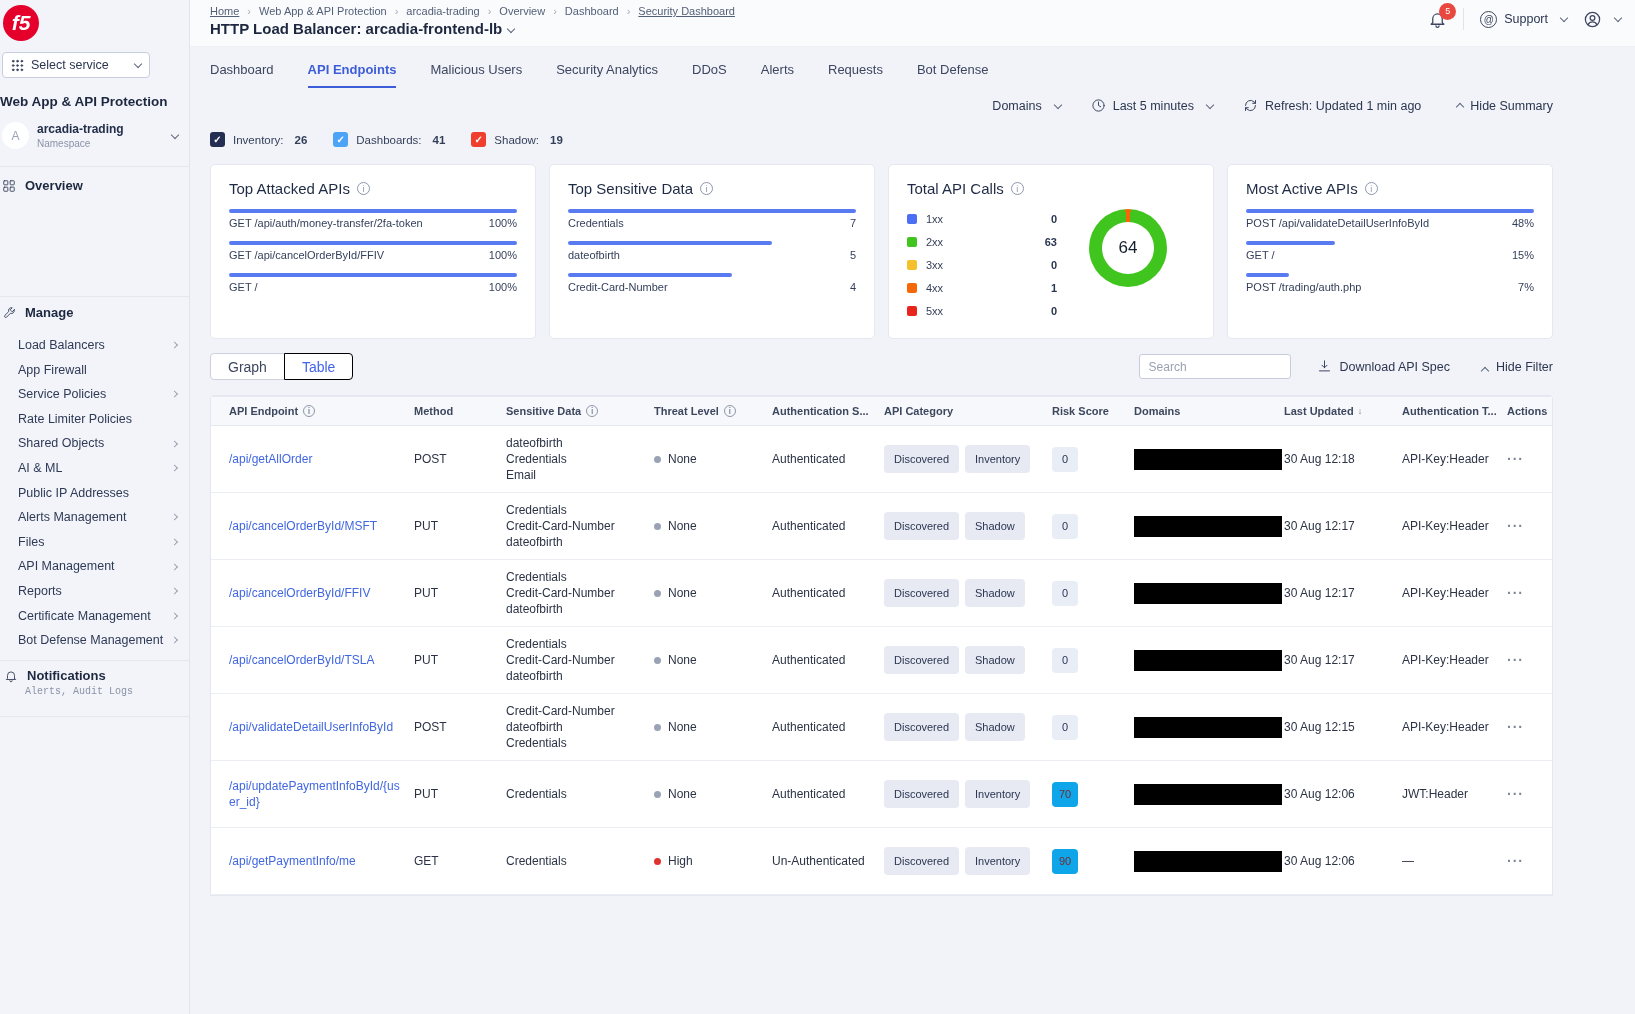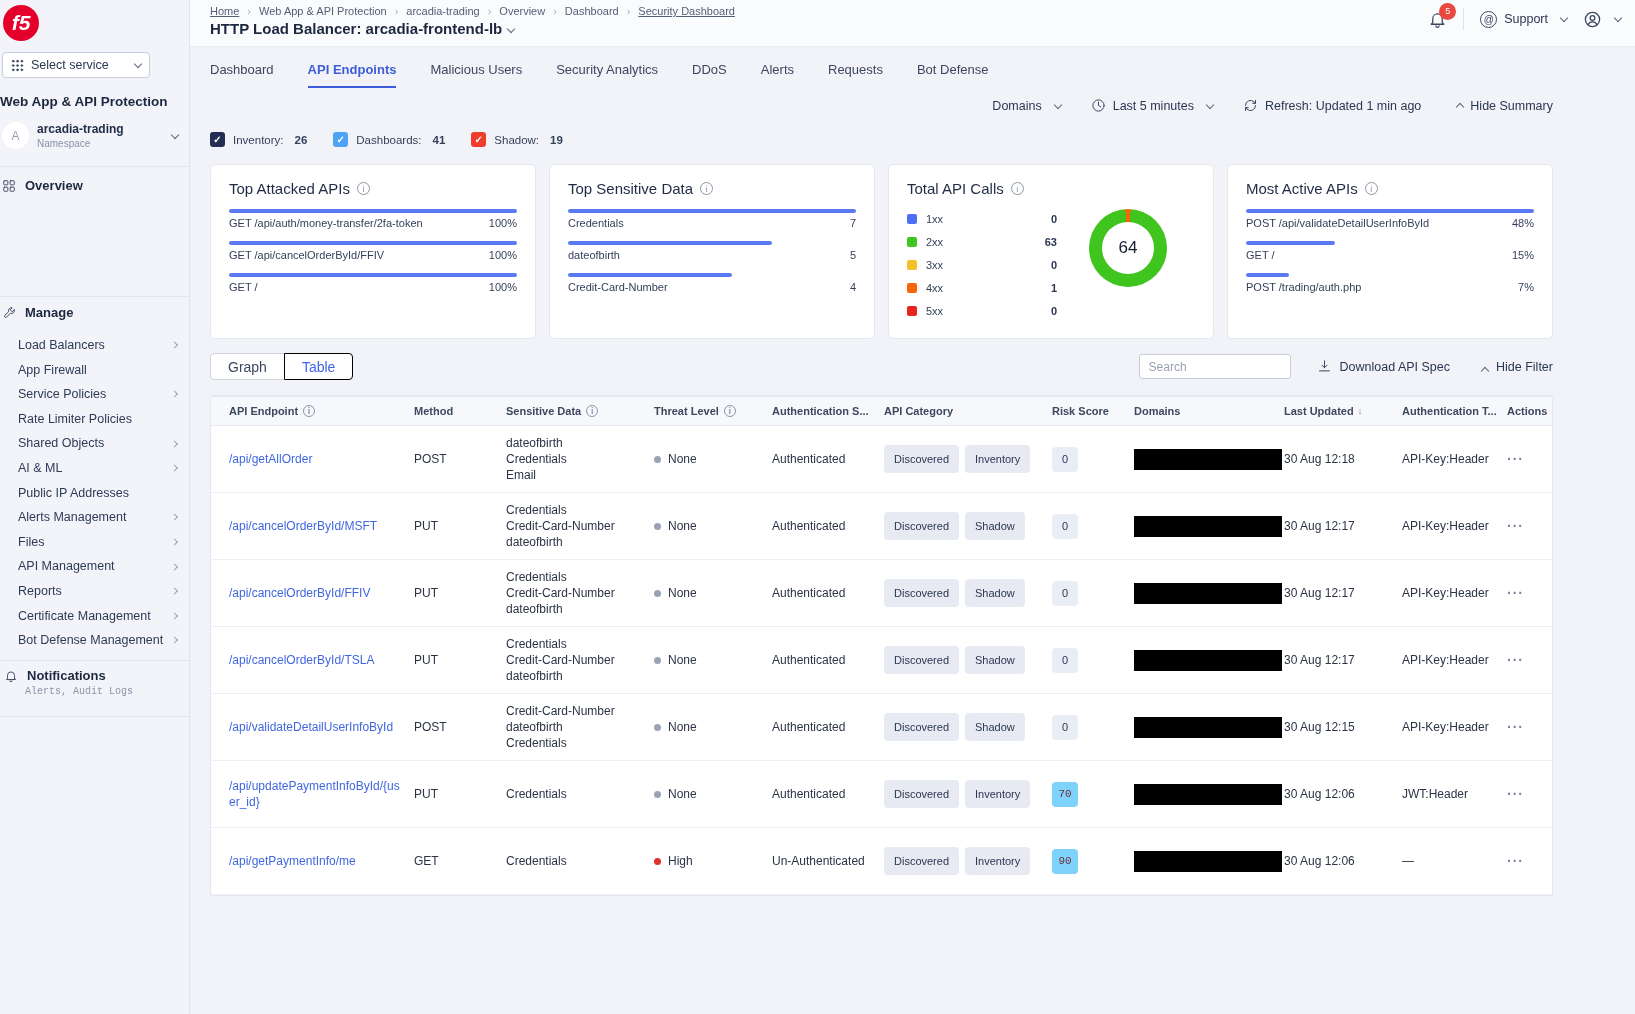--- a/index.html
+++ b/index.html
@@ -113,21 +113,21 @@
   .endpoint { color:#4167e0; cursor:pointer; word-break:break-all; }
   .sens span { display:block; }
   .sens span:empty { display:none; }
   .dot { display:inline-block; width:7px; height:7px; border-radius:50%; margin-right:7px; vertical-align:middle; }
   .dot-none { background:#9aa3b5; }
   .dot-high { background:#e03131; }
   .chipwrap { display:flex; gap:6px; }
   .chip { background:#e7eaf3; border-radius:4px; padding:6px 10px; font-size:11px; color:#2b3651; white-space:nowrap; cursor:pointer; }
   .risk { display:inline-flex; align-items:center; justify-content:center; min-width:26px; height:25px; border-radius:4px; padding:0 6px; font-size:11px; }
   .risk-low { background:#e9edf6; color:#2b3651; }
-  .risk-high { background:#7dd3fc; color:#6d2f35;font-family:Liberation Mono, monospace; }
+  .risk-high { background:#0ea5e9; color:#6d2f35; }
   .redacted { display:block; width:148px; height:21px; background:#000; }
   .actions { text-align:right; }
 </style>
 </head>
 <body>
 
 <div class="sidebar">
   <div class="f5logo">f5</div>
 
   <div class="select-service">

